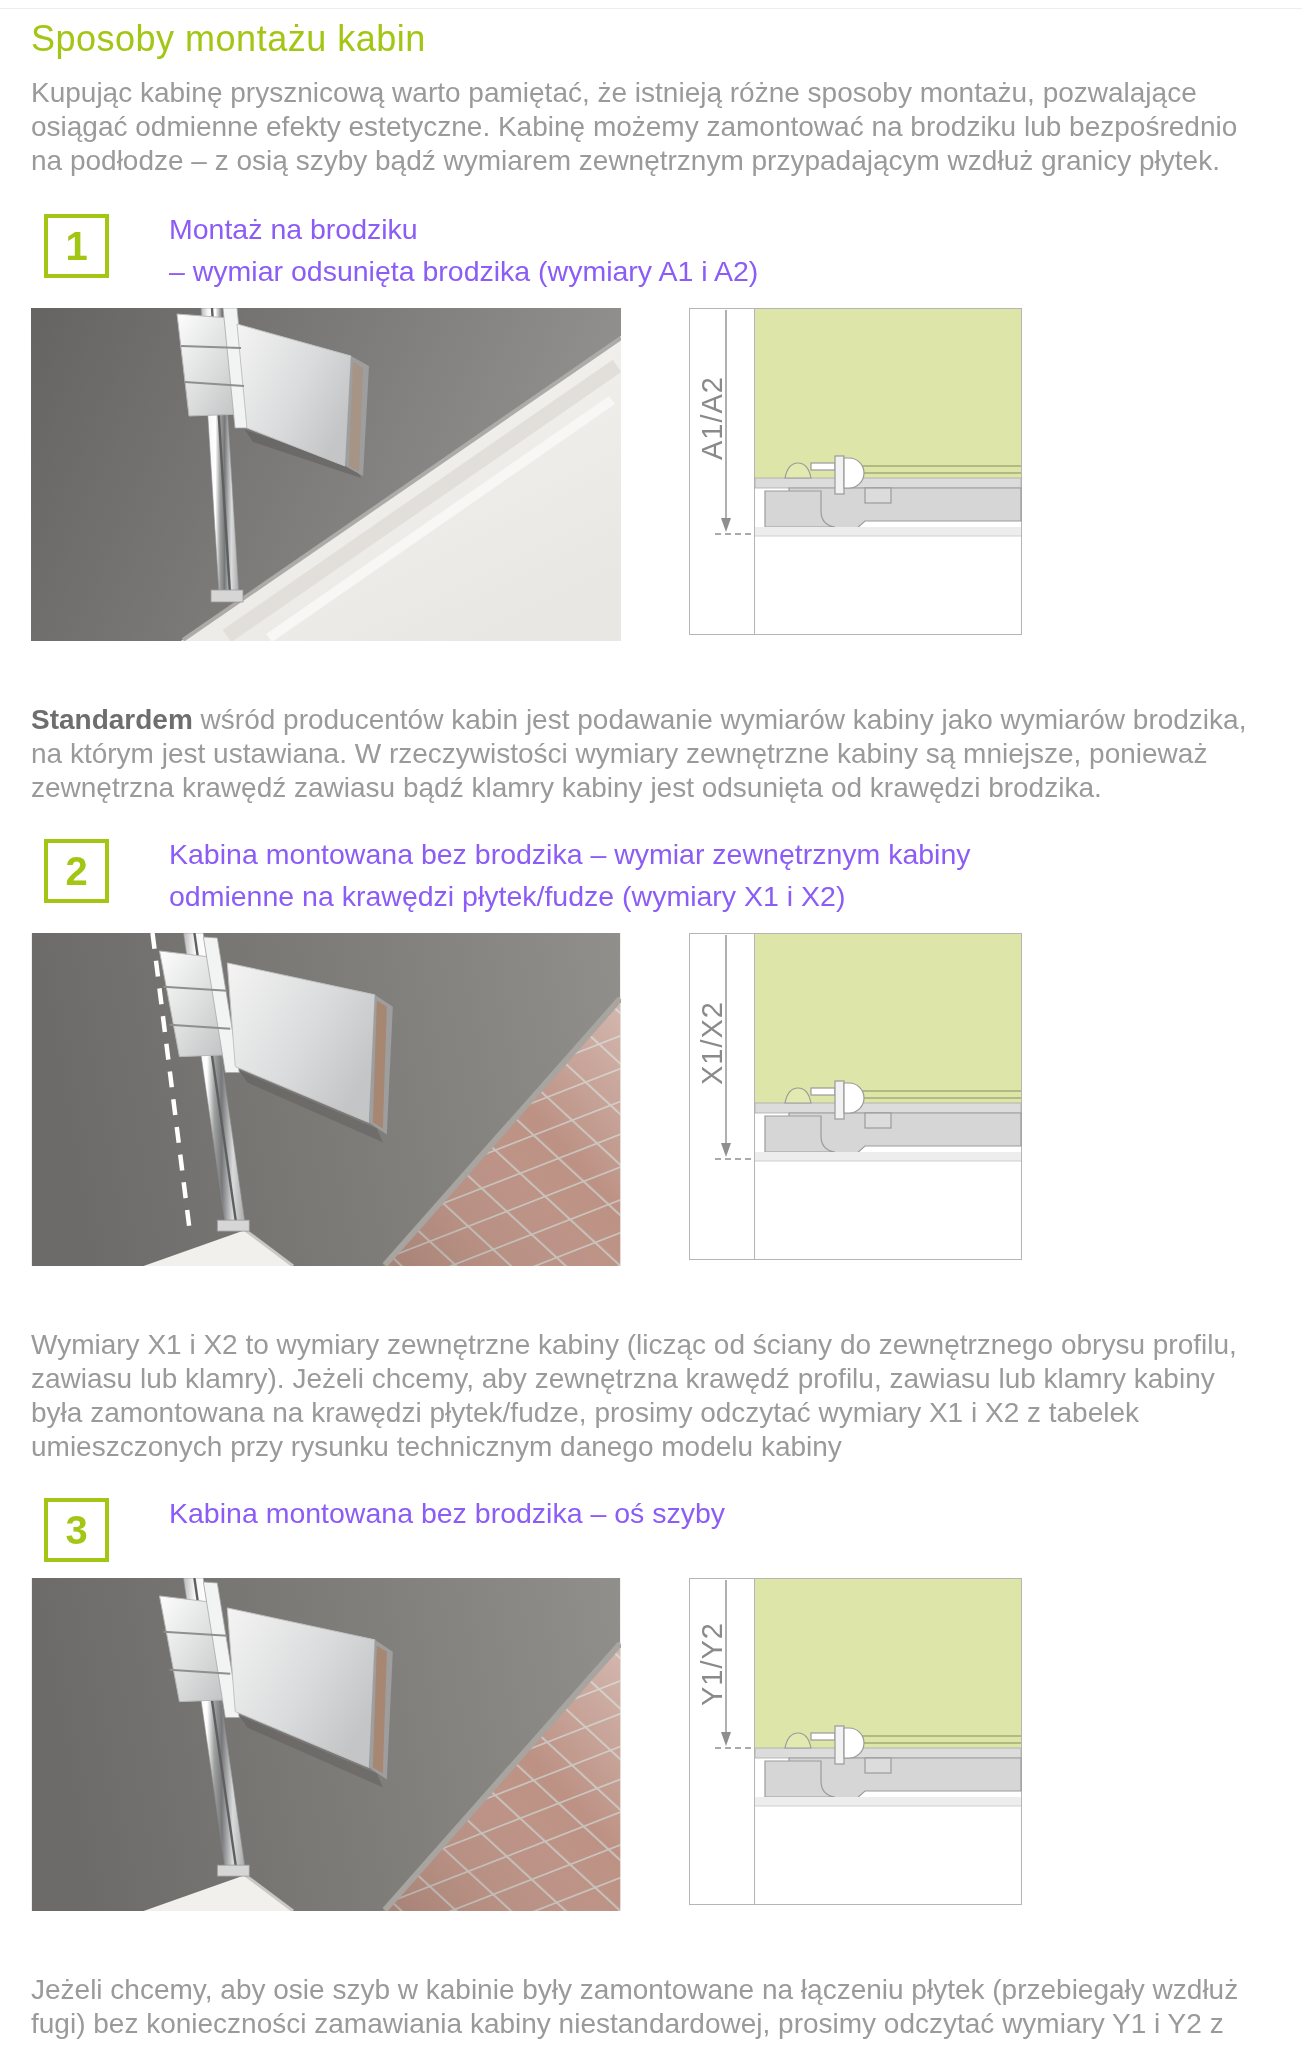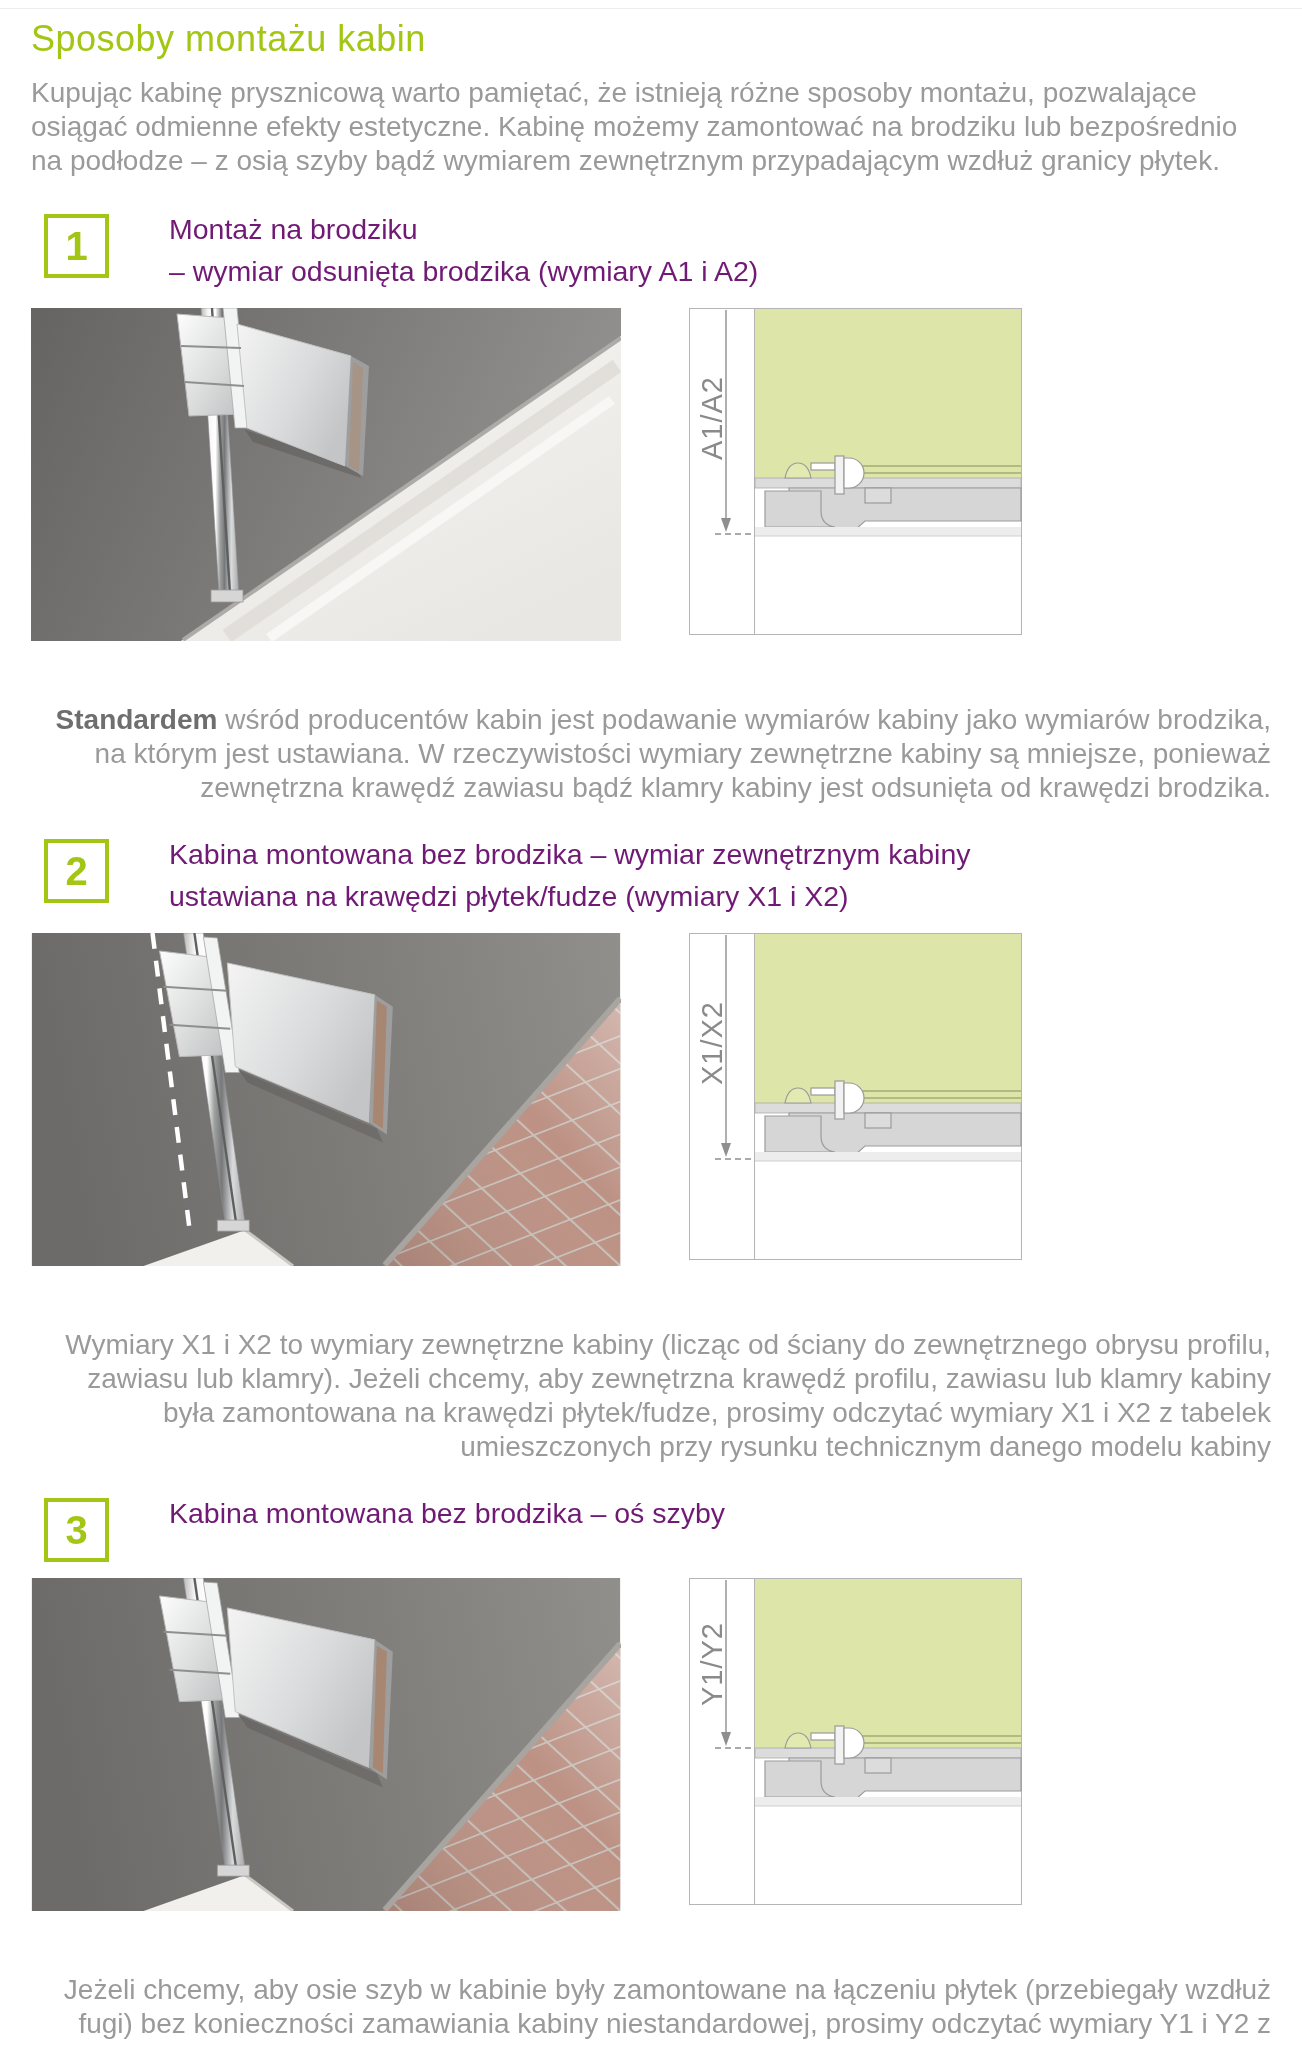--- a/index.html
+++ b/index.html
@@ -29,29 +29,29 @@
     flex:0 0 auto;
     margin:6px 0 0 13px;
     width:65px; height:64px;
     border:4px solid #a2c613;
     color:#a2c613;
     font-size:40px; font-weight:700;
     display:flex; align-items:center; justify-content:center;
   }
   .section-title {
     margin:0 0 0 60px;
-    color:#701a75;
+    color:#8b5cf6;
     font-size:28.5px;
     font-weight:400;
     line-height:42px;
   }
   .figure-row { display:flex; align-items:flex-start; margin:4px 0 62px 0; }
   .photo { flex:0 0 auto; width:590px; height:333px; }
   .diagram { flex:0 0 auto; margin-left:68px; width:333px; height:327px; }
-  .note { margin:0 0 28px 0;text-align:right; }
+  .note { margin:0 0 28px 0; }
 </style>
 </head>
 <body>
 
 <svg width="0" height="0" style="position:absolute" aria-hidden="true">
   <defs>
     <linearGradient id="wallG1" x1="0" y1="0" x2="1" y2="0.25">
       <stop offset="0" stop-color="#666462"></stop>
         <stop offset="0.5" stop-color="#7c7a78"></stop>
         <stop offset="1" stop-color="#939190"></stop>
@@ -168,21 +168,21 @@
     </div>
 
     <p class="body-text note"><b>Standardem</b><span> wśród producentów kabin jest podawanie wymiarów kabiny jako wymiarów brodzika, na którym jest ustawiana. W rzeczywistości wymiary zewnętrzne kabiny są mniejsze, ponieważ zewnętrzna krawędź zawiasu bądź klamry kabiny jest odsunięta od krawędzi brodzika.</span></p>
   </div>
 
   <div>
     <div class="section-head">
       <div class="num-box">2</div>
       <div class="section-title">
         <div>Kabina montowana bez brodzika – wymiar zewnętrznym kabiny</div>
-        <div>ustawiana na krawędzi płytek/fudze (wymiary X1 i X2)</div>
+        <div>odmienne na krawędzi płytek/fudze (wymiary X1 i X2)</div>
       </div>
     </div>
 
     <div class="figure-row">
 
       <svg class="photo" viewBox="0 0 590 334">
         <rect x="0" y="0" width="590" height="334" fill="url(#wallG2)"></rect>
         <g>
           <polygon points="590,64 590,334 352,334" fill="#bd9285"></polygon>
           <polygon points="590,64 590,334 352,334" fill="url(#tiles)"></polygon>

